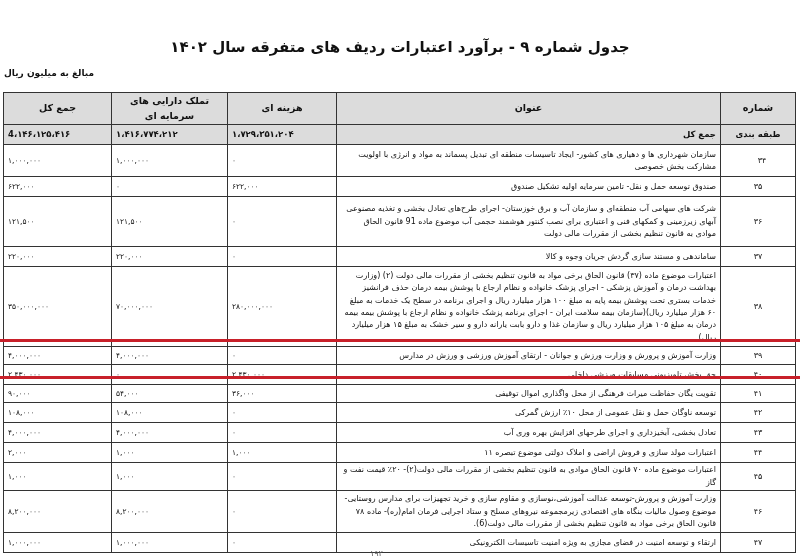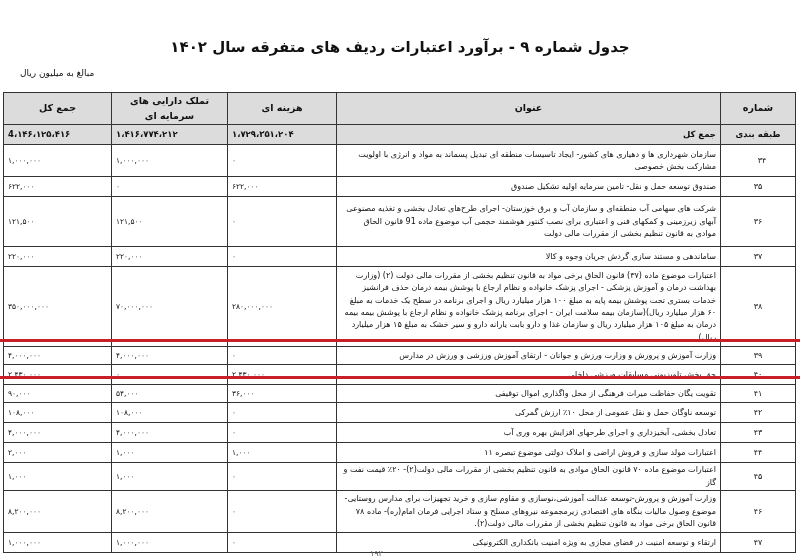--- a/index.html
+++ b/index.html
@@ -1,18 +1,18 @@
 <!DOCTYPE html>
 <html><head>
 <meta charset="utf-8">
 <style>
   html, body { margin:0; padding:0; background:#ffffff; }
   body { width:800px; height:557px; position:relative; overflow:hidden; font-family:"DejaVu Sans", sans-serif; color:#111; }
   .title { position:absolute; top:38px; left:0; width:800px; text-align:center; font-weight:bold; font-size:15px; direction:rtl; }
-  .unit { position:absolute; top:68px; left:20px; font-size:9px; font-weight:normal; direction:rtl; }
+  .unit { position:absolute; top:68px; left:4px; font-size:9px; font-weight:bold; direction:rtl; }
   table { position:absolute; top:92px; left:3px; width:792px; border-collapse:collapse; table-layout:fixed; direction:rtl; }
   td, th { border:1px solid #333; font-size:8px; padding:1px 4px; vertical-align:middle; line-height:1.55; }
   th { background:#dcdcdc; font-weight:bold; font-size:9.5px; height:21px; text-align:center; }
   tr.total td { background:#dcdcdc; font-weight:bold; font-size:8.5px; height:17px; }
   td.num { text-align:left; direction:ltr; white-space:nowrap; font-size:7.5px; }
   td.code { text-align:center; }
   td.desc { text-align:right; }
   .redline { position:absolute; left:0; width:800px; height:3px; background:#c8202a; }
   .pageno { position:absolute; top:549px; left:370px; font-size:8px; color:#555; }
 </style>
@@ -126,28 +126,28 @@
       </tr>
       <tr>
         <td class="code" style="height: 17px;">۴۵</td>
         <td class="desc" style="height: 17px;">اعتبارات موضوع ماده ۷۰ قانون الحاق موادی به قانون تنظیم بخشی از مقررات مالی دولت(۲)- ۲۰٪ قیمت نفت و گاز</td>
         <td class="num" style="height: 17px;">۰</td>
         <td class="num" style="height: 17px;">۱,۰۰۰</td>
         <td class="num" style="height: 17px;">۱,۰۰۰</td>
       </tr>
       <tr>
         <td class="code" style="height: 39px;">۴۶</td>
-        <td class="desc" style="height: 39px;">وزارت آموزش و پرورش-توسعه عدالت آموزشی،نوسازی و مقاوم سازی و خرید تجهیزات برای مدارس روستایی-موضوع وصول مالیات بنگاه های اقتصادی زیرمجموعه نیروهای مسلح و ستاد اجرایی فرمان امام(ره)- ماده ۷۸ قانون الحاق برخی مواد به قانون تنظیم بخشی از مقررات مالی دولت(۲).</td>
+        <td class="desc" style="height: 39px;">وزارت آموزش و پرورش-توسعه عدالت آموزشی،نوسازی و مقاوم سازی و خرید تجهیزات برای مدارس روستایی-موضوع وصول مالیات بنگاه های اقتصادی زیرمجموعه نیروهای مسلح و ستاد اجرایی فرمان امام(ره)- ماده ۷۸ قانون الحاق برخی مواد به قانون تنظیم بخشی از مقررات مالی دولت(6).</td>
         <td class="num" style="height: 39px;">۰</td>
         <td class="num" style="height: 39px;">۸,۲۰۰,۰۰۰</td>
         <td class="num" style="height: 39px;">۸,۲۰۰,۰۰۰</td>
       </tr>
       <tr>
         <td class="code" style="height: 17px;">۴۷</td>
-        <td class="desc" style="height: 17px;">ارتقاء و توسعه امنیت در فضای مجازی به ویژه امنیت بانکداری الکترونیکی</td>
+        <td class="desc" style="height: 17px;">ارتقاء و توسعه امنیت در فضای مجازی به ویژه امنیت تاسیسات الکترونیکی</td>
         <td class="num" style="height: 17px;">۰</td>
         <td class="num" style="height: 17px;">۱,۰۰۰,۰۰۰</td>
         <td class="num" style="height: 17px;">۱,۰۰۰,۰۰۰</td>
       </tr>
     </tbody>
 </table>
 
 <div class="redline" style="top:339px"></div>
 <div class="redline" style="top:376px"></div>
 

